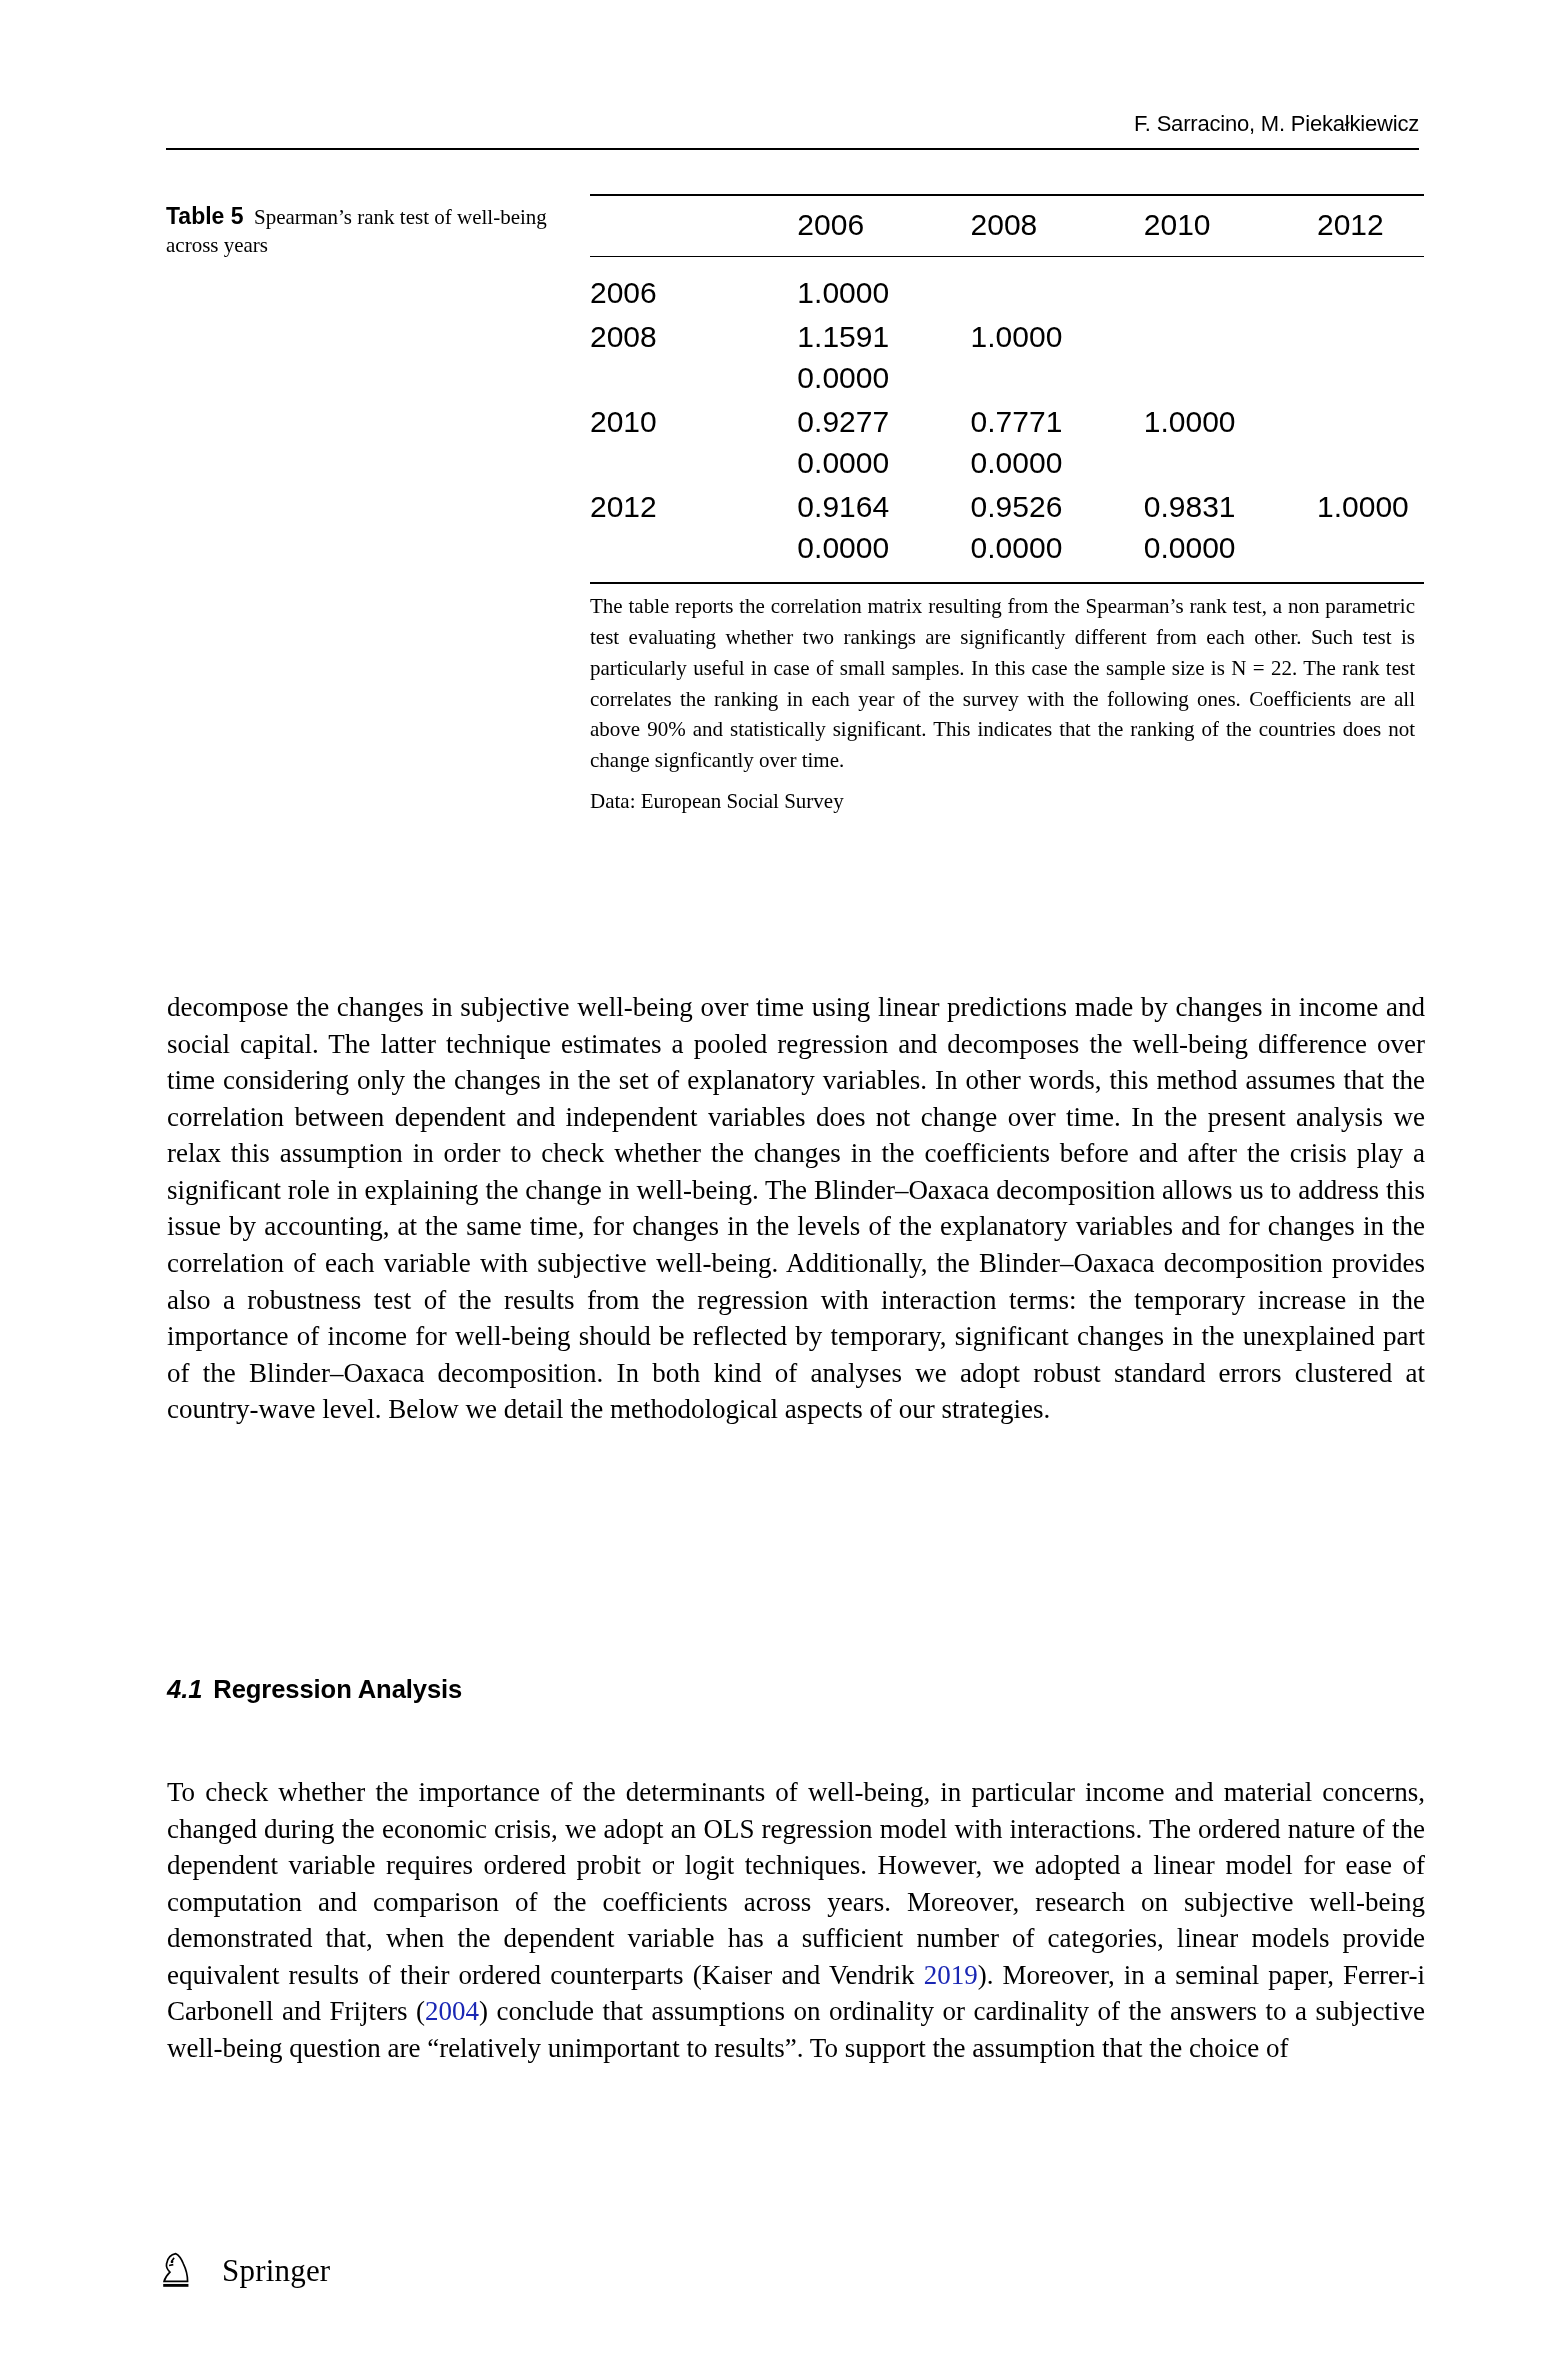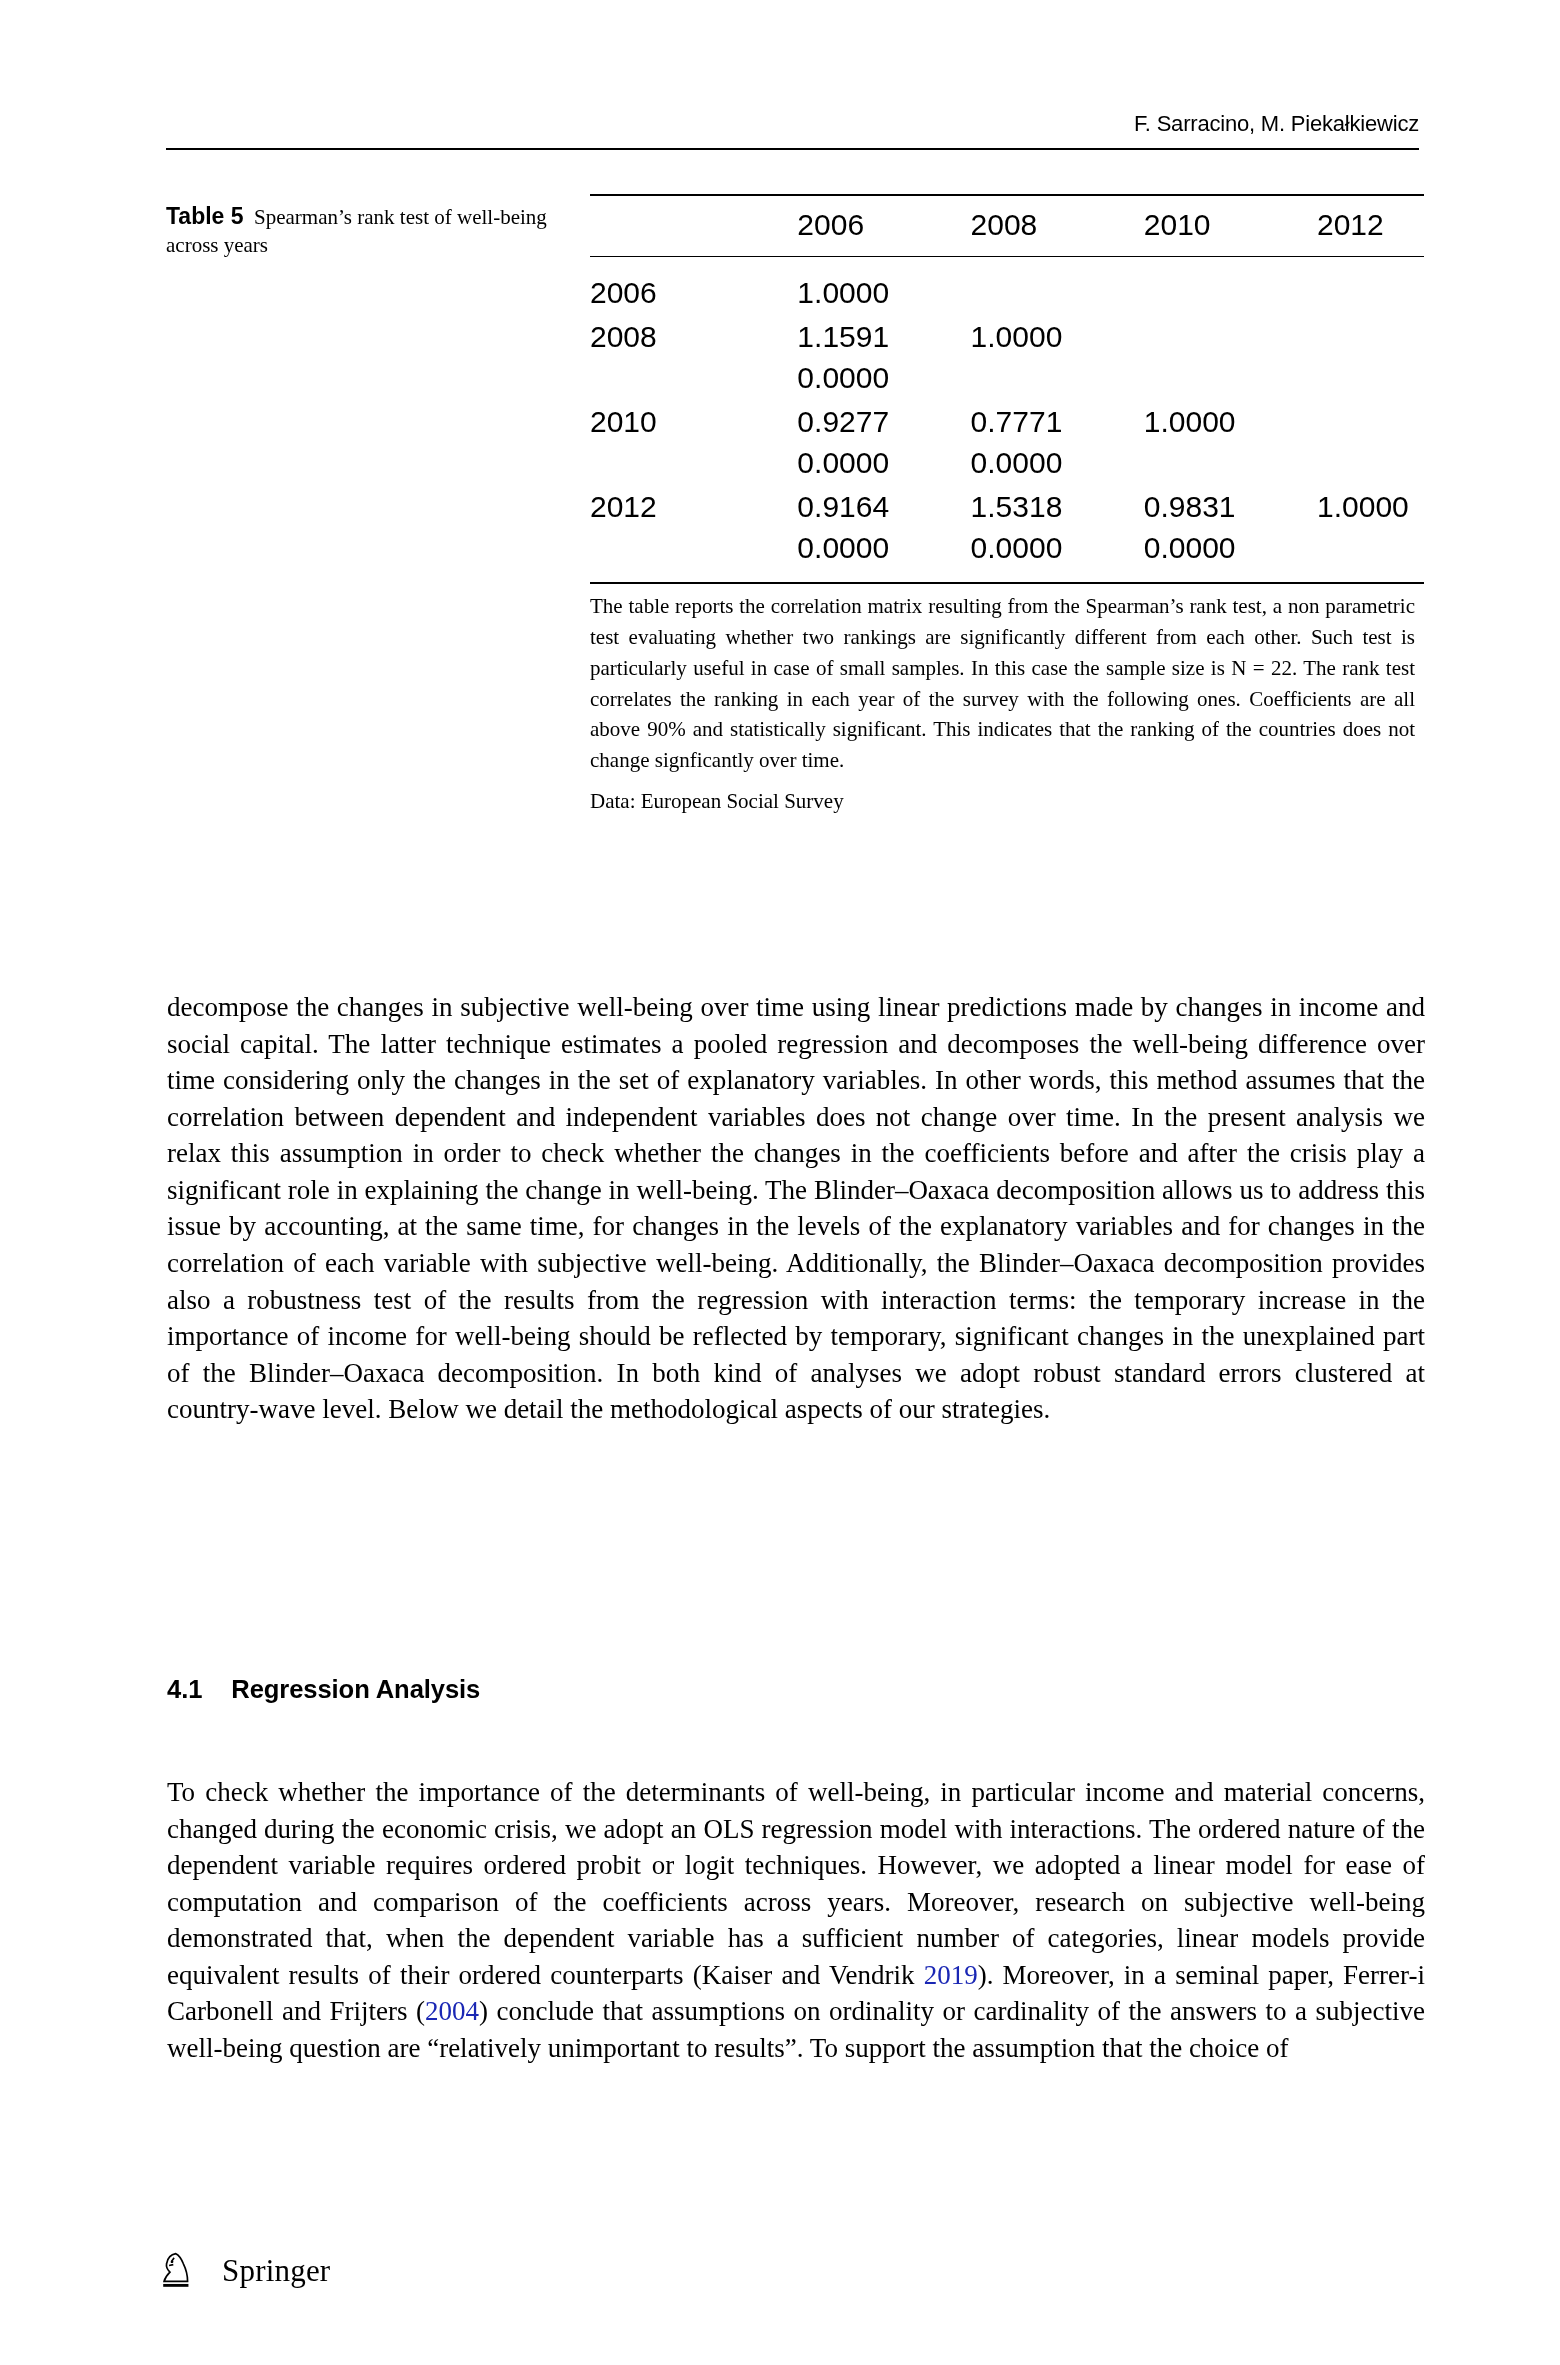--- a/index.html
+++ b/index.html
@@ -158,21 +158,21 @@
   h2.section-head {
     position: absolute;
     left: 167px;
     top: 1675px;
     margin: 0;
     font-family: "Liberation Sans", "DejaVu Sans", sans-serif;
     font-weight: bold;
     font-size: 25.6px;
     letter-spacing: -0.1px;
   }
-  h2.section-head .num { margin-right: 29px; }
+  h2.section-head .num { margin-right: 11px; font-style: italic; }
 
   a.cite {
     color: #1a27b4;
     text-decoration: none;
   }
 
   
   .footer {
     position: absolute;
     left: 159px;
@@ -255,21 +255,21 @@
             <td class="col-stub"></td>
             <td><span class="cell-inner">0.0000</span></td>
             <td><span class="cell-inner">0.0000</span></td>
             <td><span class="cell-inner"></span></td>
             <td><span class="cell-inner"></span></td>
           </tr>
 
           <tr>
             <td class="col-stub"><span class="stub-inner">2012</span></td>
             <td><span class="cell-inner">0.9164</span></td>
-            <td><span class="cell-inner">1.5318</span></td>
+            <td><span class="cell-inner">0.9526</span></td>
             <td><span class="cell-inner">0.9831</span></td>
             <td><span class="cell-inner">1.0000</span></td>
           </tr>
           <tr class="pval last-row">
             <td class="col-stub"></td>
             <td><span class="cell-inner">0.0000</span></td>
             <td><span class="cell-inner">0.0000</span></td>
             <td><span class="cell-inner">0.0000</span></td>
             <td><span class="cell-inner"></span></td>
           </tr>

